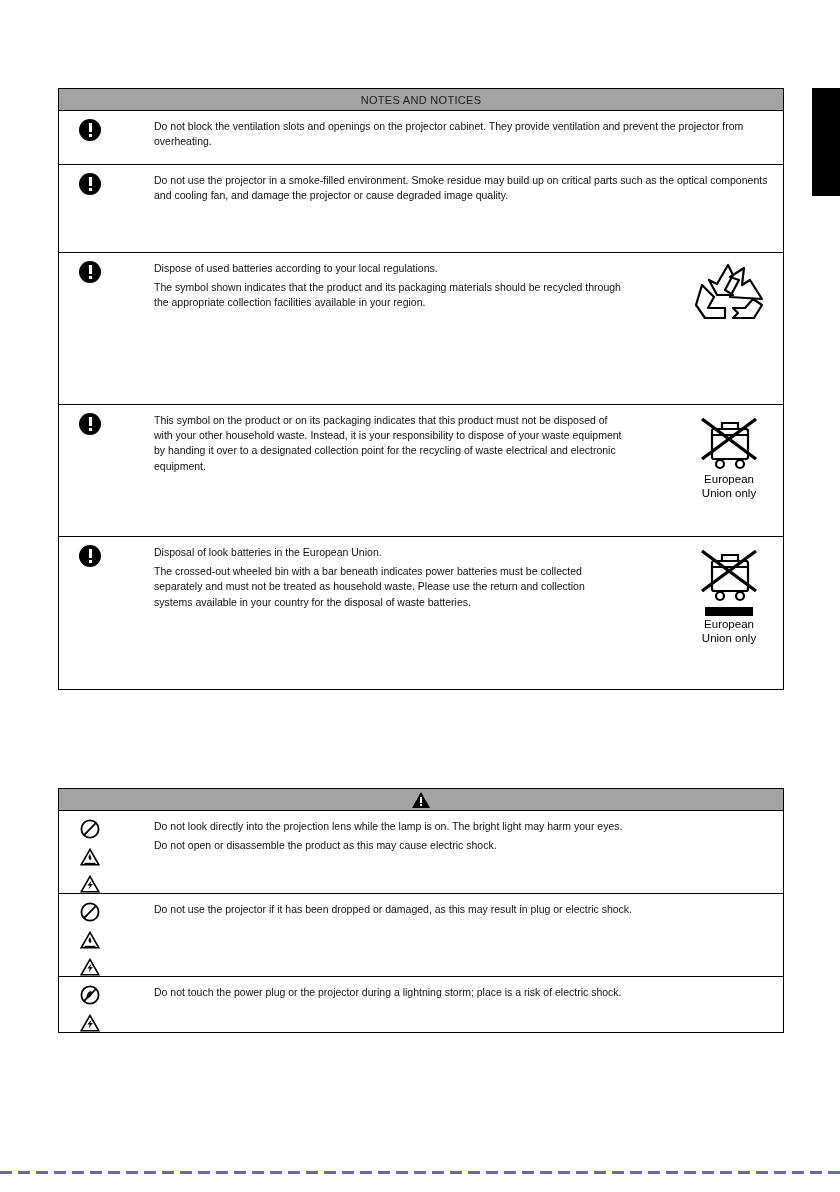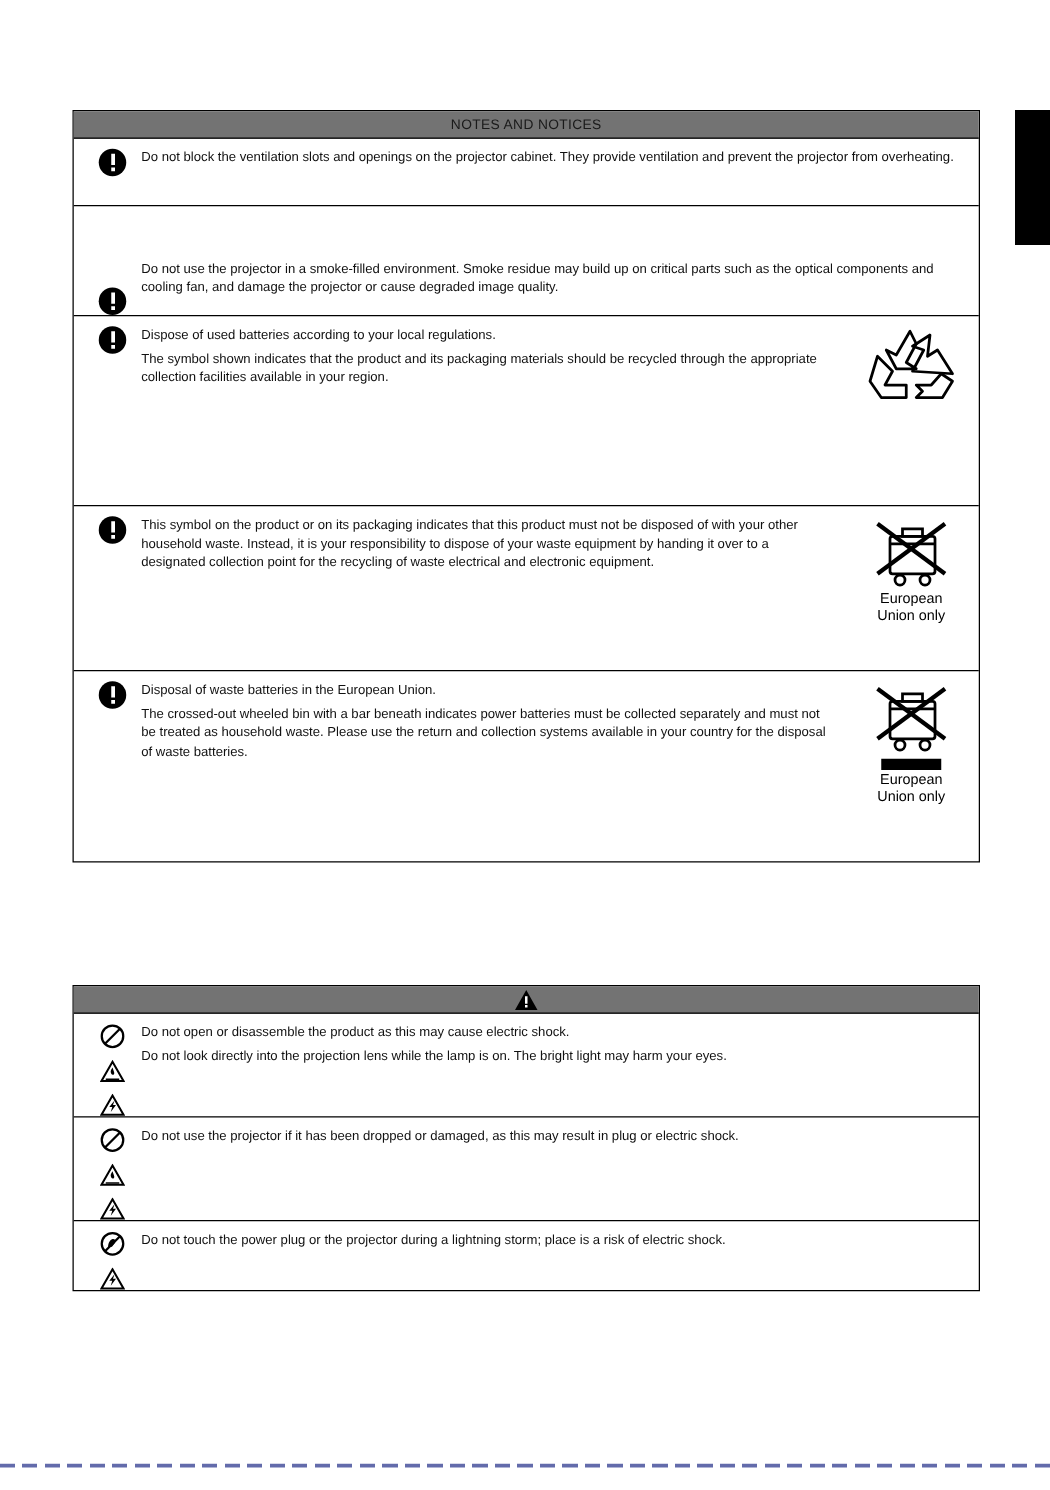--- a/index.html
+++ b/index.html
@@ -55,40 +55,41 @@
     width: 726px;
   }
 
   #table-warning {
     left: 58px;
     top: 788px;
     width: 726px;
   }
 
   .table-head {
-    background: #737373;
+    background: #a3a3a3;
     border-bottom: 1px solid #000000;
     height: 22px;
     box-sizing: border-box;
     display: flex;
     align-items: center;
     justify-content: center;
   }
 
   .head-text {
     font-size: 11px;
     letter-spacing: 0.3px;
     color: #1a1a1a;
   }
 
   .row {
     display: flex;
     border-bottom: 1px solid #000000;
     box-sizing: border-box;
     position: relative;
+    gap: 41px;
   }
   .row:last-child {
     border-bottom: none;
   }
 
   .cell-icon {
     width: 52px;
     flex: 0 0 52px;
     box-sizing: border-box;
     padding: 8px 0 0 10px;
@@ -133,21 +134,21 @@
 
   .art-bar {
     width: 48px;
     height: 9px;
     background: #000000;
     margin-top: 2px;
   }
 
   
   #row-note-1 { min-height: 54px; }
-  #row-note-2 { min-height: 88px; align-items: flex-end; }
+  #row-note-2 { min-height: 88px; }
   #row-note-3 { min-height: 152px; }
   #row-note-4 { min-height: 132px; }
   #row-note-5 { min-height: 152px; }
 
   .w-row { min-height: 0; }
   #row-warn-1 { min-height: 72px; }
   #row-warn-2 { min-height: 74px; }
   #row-warn-3 { min-height: 50px; }
 
   
@@ -258,21 +259,21 @@
       <div class="art-caption">European
 Union only</div>
     </div>
   </div>
 
   <div class="row" id="row-note-5">
     <div class="cell-icon">
       <span class="icon-notice"></span>
     </div>
     <div class="cell-body">
-      <p>Disposal of waste batteries in the European Union.</p>
+      <p>Disposal of look batteries in the European Union.</p>
       <p>The crossed-out wheeled bin with a bar beneath indicates power batteries must be collected separately and must not be treated as household waste. Please use the return and collection systems available in your country for the disposal of waste batteries.</p>
     </div>
     <div class="cell-art">
       <span class="icon-svg-wrap">
         <svg width="70" height="58" viewBox="0 0 70 58" aria-hidden="true">
           <g fill="none" stroke="#000000" stroke-width="2.2">
             <rect x="18" y="16" width="36" height="30" rx="2"></rect>
             <path d="M18 22 H54"></path>
             <path d="M28 10 H44 L44 16 H28 Z"></path>
             <circle cx="26" cy="51" r="4"></circle>
@@ -318,22 +319,22 @@
         </svg>
       </span>
       <span class="icon-svg-wrap">
         <svg width="20" height="18" viewBox="0 0 20 18" aria-hidden="true">
           <path d="M10 1.4 L18.8 16.8 H1.2 Z" fill="none" stroke="#000000" stroke-width="1.6"></path>
           <path d="M11.6 5.4 L7.4 10.6 H9.8 L8.6 14.6 L12.8 9 H10.4 Z" fill="#000000"></path>
         </svg>
       </span>
     </div>
     <div class="cell-body">
+      <p>Do not look directly into the projection lens while the lamp is on. The bright light may harm your eyes.</p>
       <p>Do not open or disassemble the product as this may cause electric shock.</p>
-      <p>Do not look directly into the projection lens while the lamp is on. The bright light may harm your eyes.</p>
     </div>
   </div>
 
   <div class="row w-row" id="row-warn-2">
     <div class="cell-icon">
       <span class="icon-svg-wrap">
         <svg width="20" height="20" viewBox="0 0 20 20" aria-hidden="true">
           <circle cx="10" cy="10" r="8.6" fill="none" stroke="#000000" stroke-width="1.8"></circle>
           <path d="M4.2 15.8 L15.8 4.2" stroke="#000000" stroke-width="1.8"></path>
         </svg>

